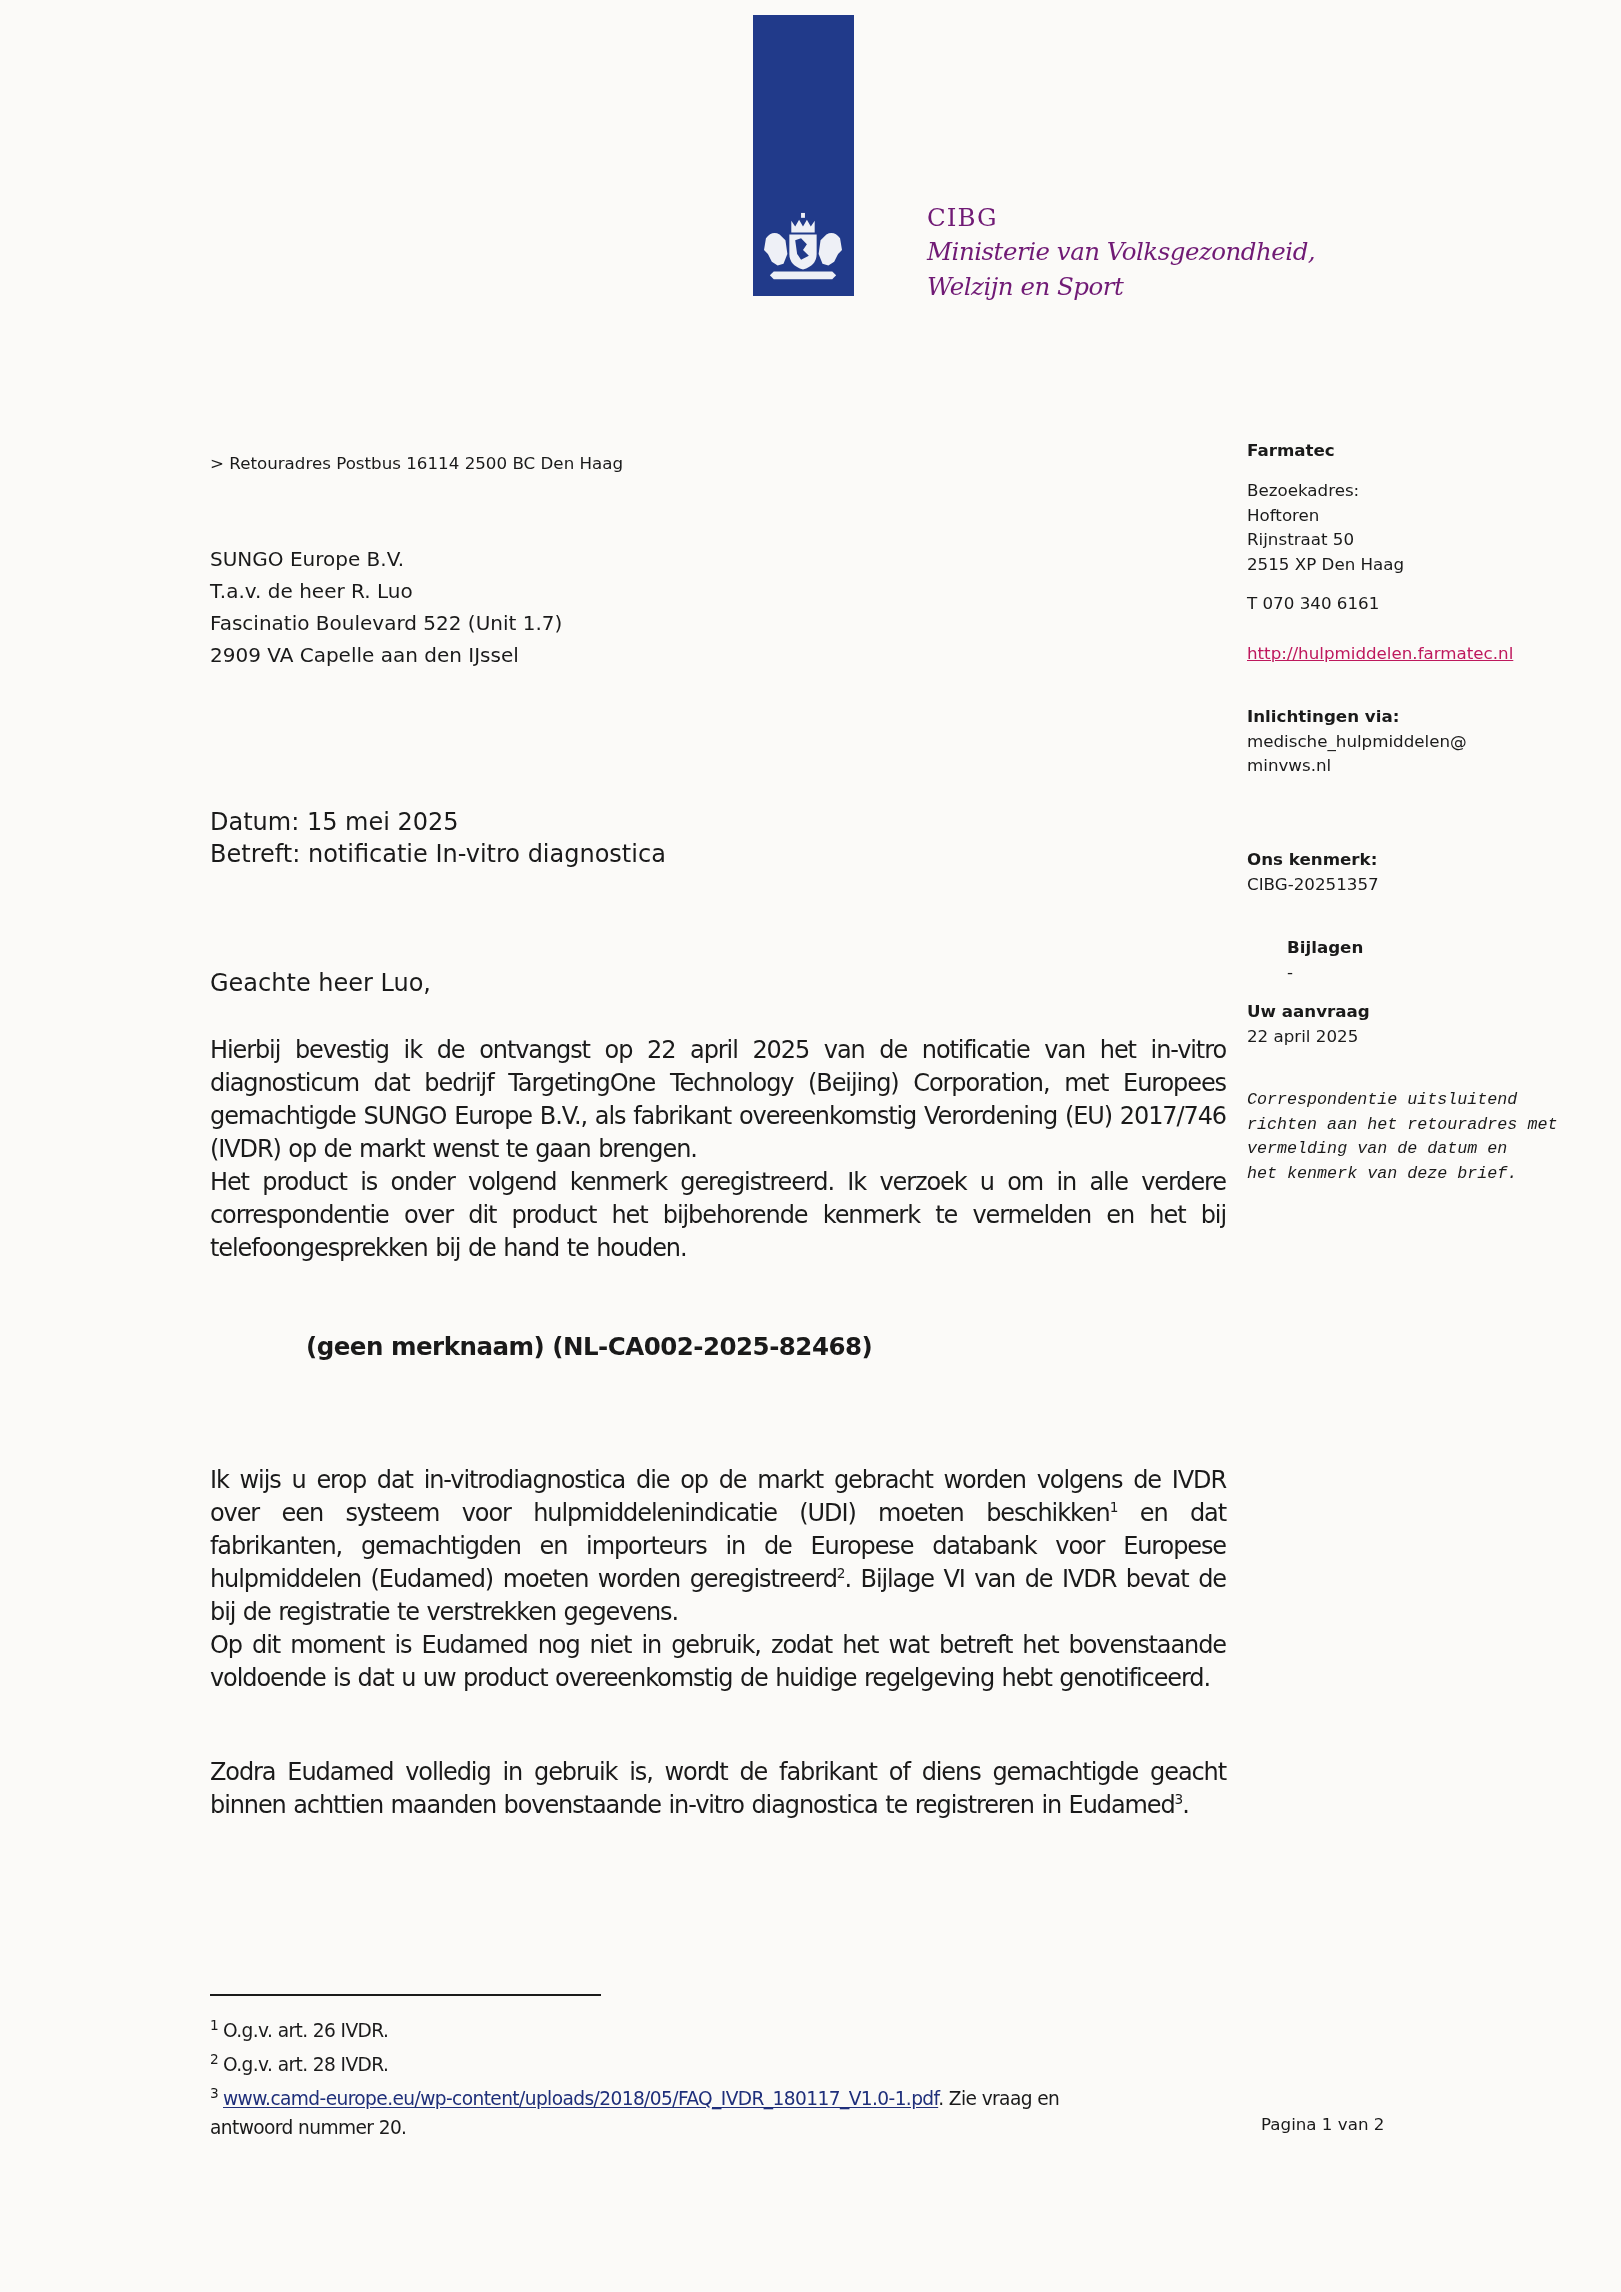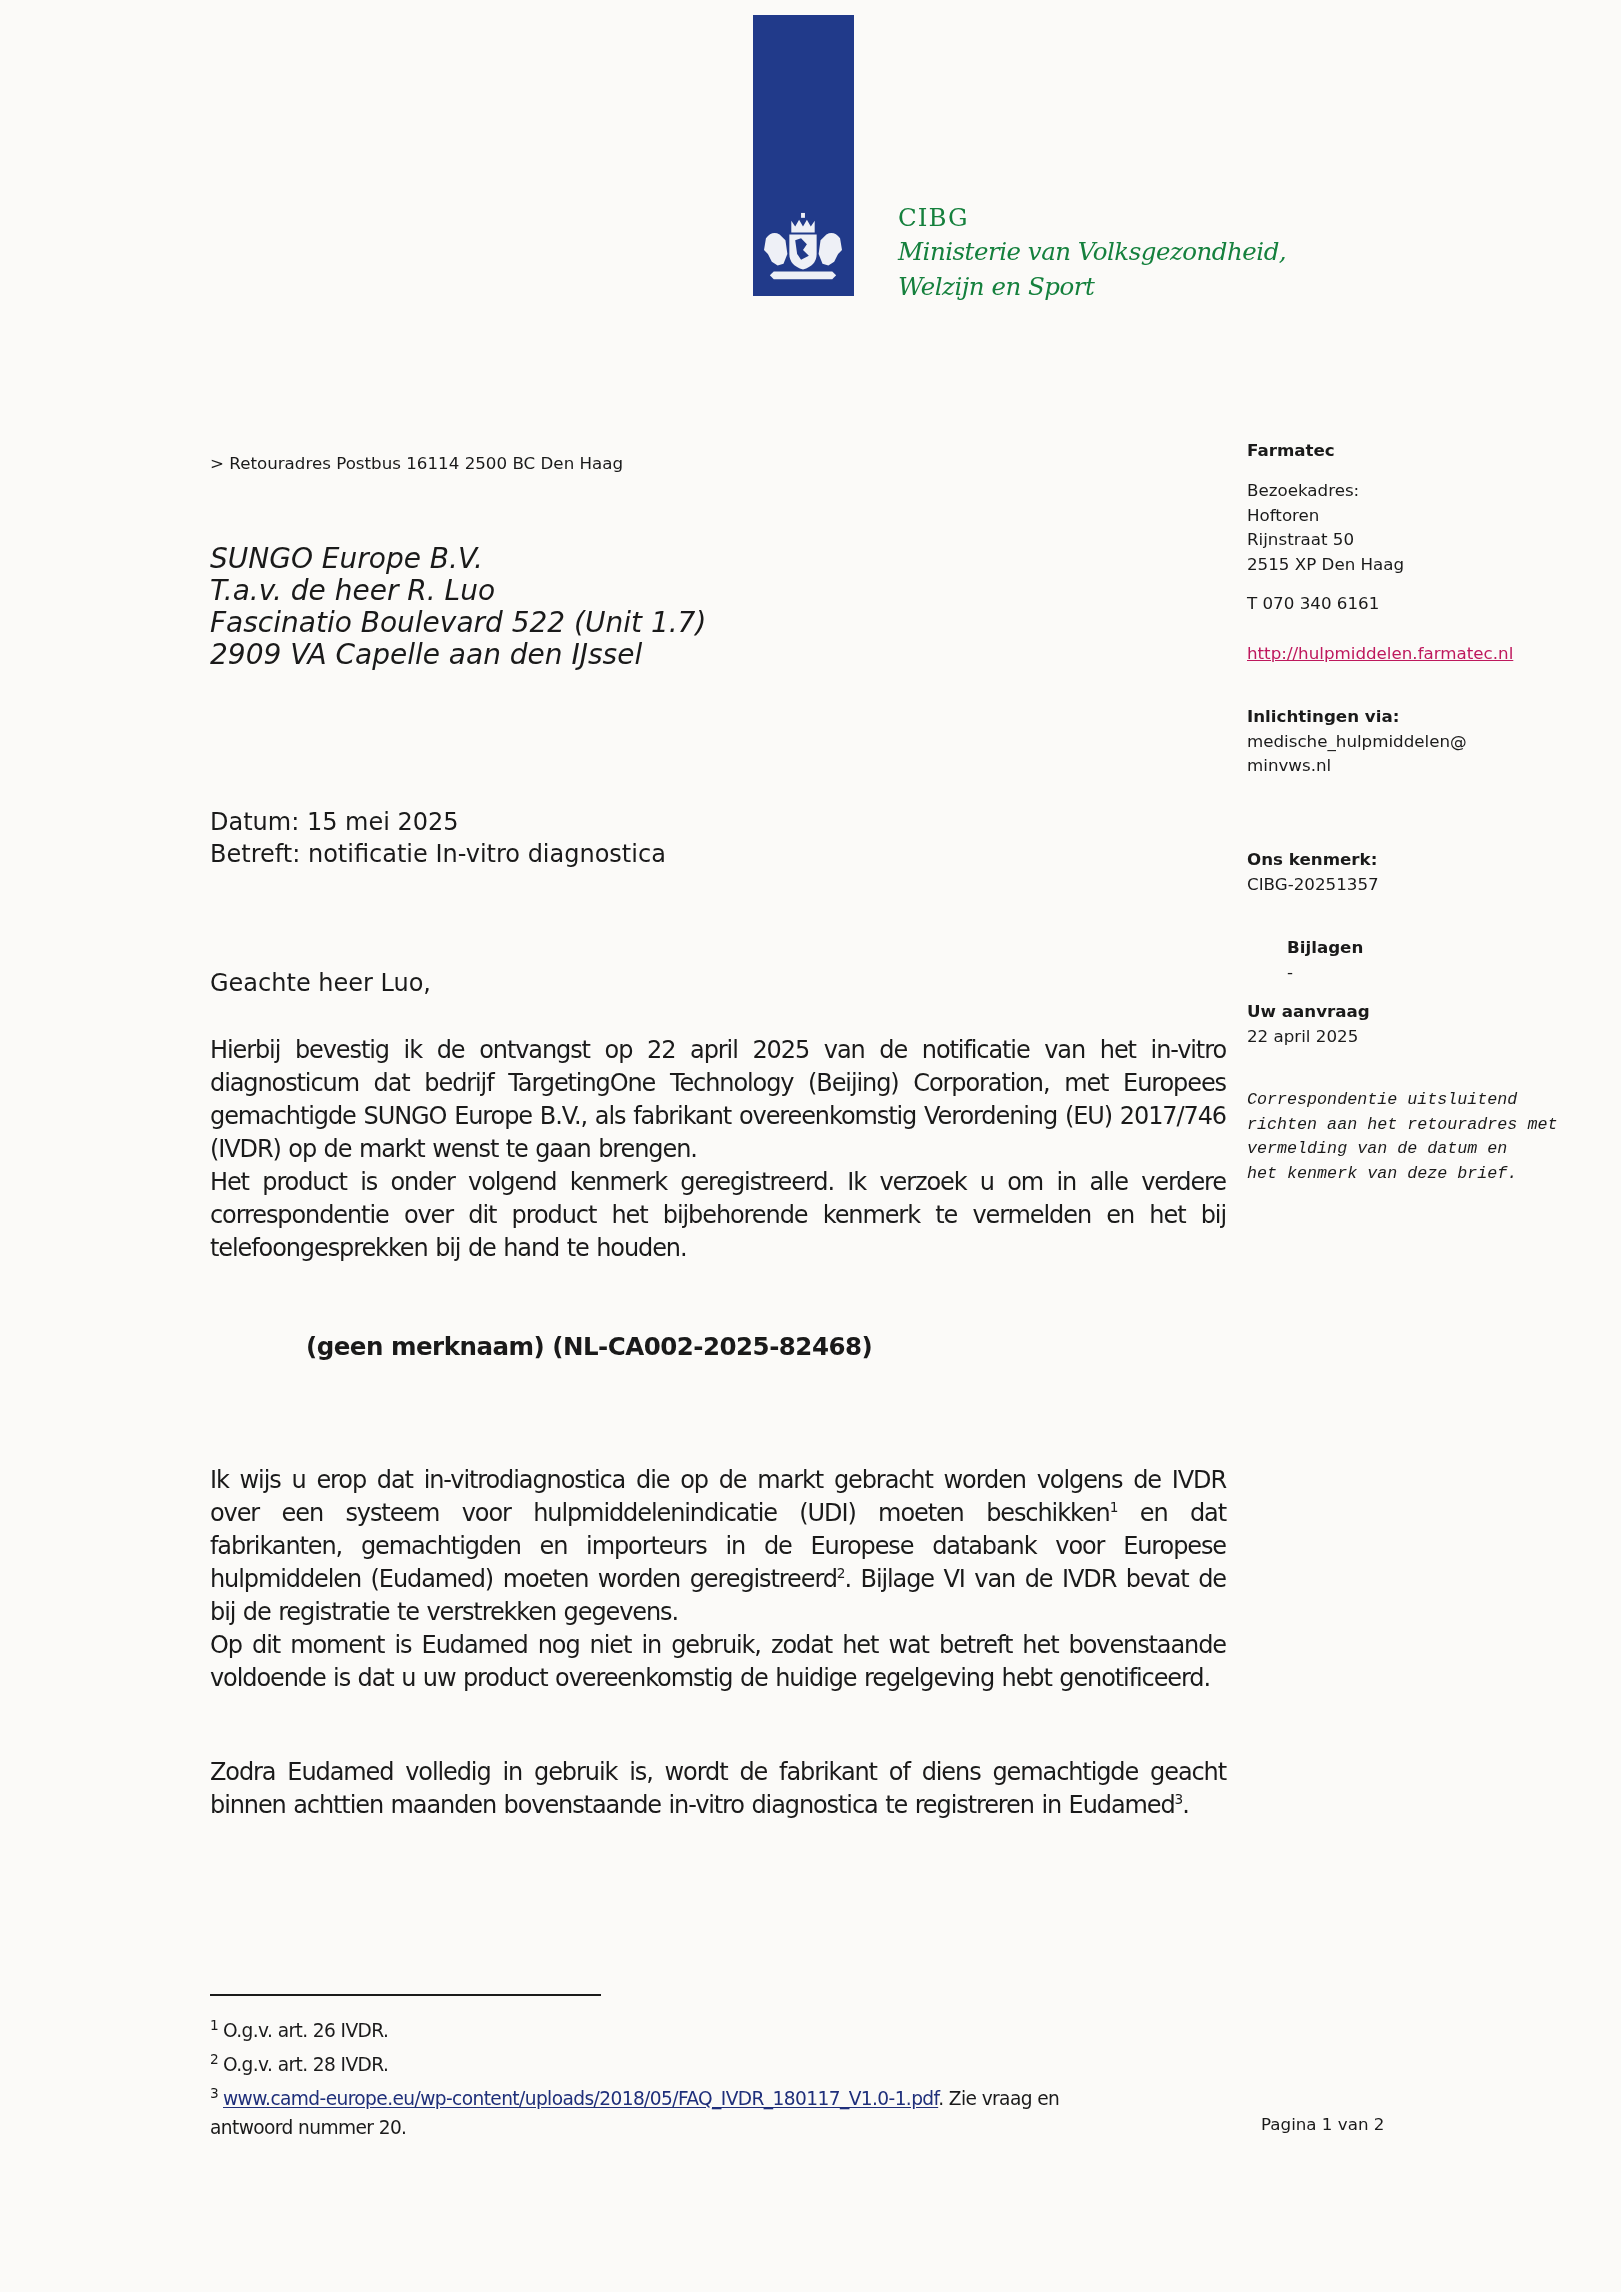--- a/index.html
+++ b/index.html
@@ -12,28 +12,28 @@
     font-family: "DejaVu Sans", sans-serif;
   }
   .abs { position: absolute; }
 
   
   .logo-bar {
     left: 753px; top: 14.7px; width: 101px; height: 281px;
     background: #213a8a;
   }
   .crest { position: absolute; left: 4.9px; top: 196px; width: 90px; height: 78px; }
-  .org-block { left: 898px; top: 201px; font-family: "DejaVu Serif", serif; color: #15803d; }
+  .org-block { left: 927px; top: 201px; font-family: "DejaVu Serif", serif; color: #701a75; }
   .org-name { font-size: 24.5px; letter-spacing: 1px; line-height: 33px; }
   .org-line { font-size: 24.5px; font-style: italic; line-height: 35px; letter-spacing: -0.5px; }
 
   
   .return-addr { left: 210px; top: 453px; font-size: 16.7px; }
 
-  .addressee { left: 210px; top: 543px; font-size: 28px; line-height: 32px; font-style: italic; }
+  .addressee { left: 210px; top: 543px; font-size: 20px; line-height: 32px; }
   .addressee div { white-space: nowrap; }
 
   .meta-left { left: 210px; top: 806px; font-size: 24px; line-height: 32px; }
 
   .salutation { left: 210px; top: 969px; font-size: 24px; }
 
   .body-text {
     left: 210px; width: 1016px;
     font-family: "DejaVu Sans", sans-serif;
     font-size: 24px; line-height: 33px;

